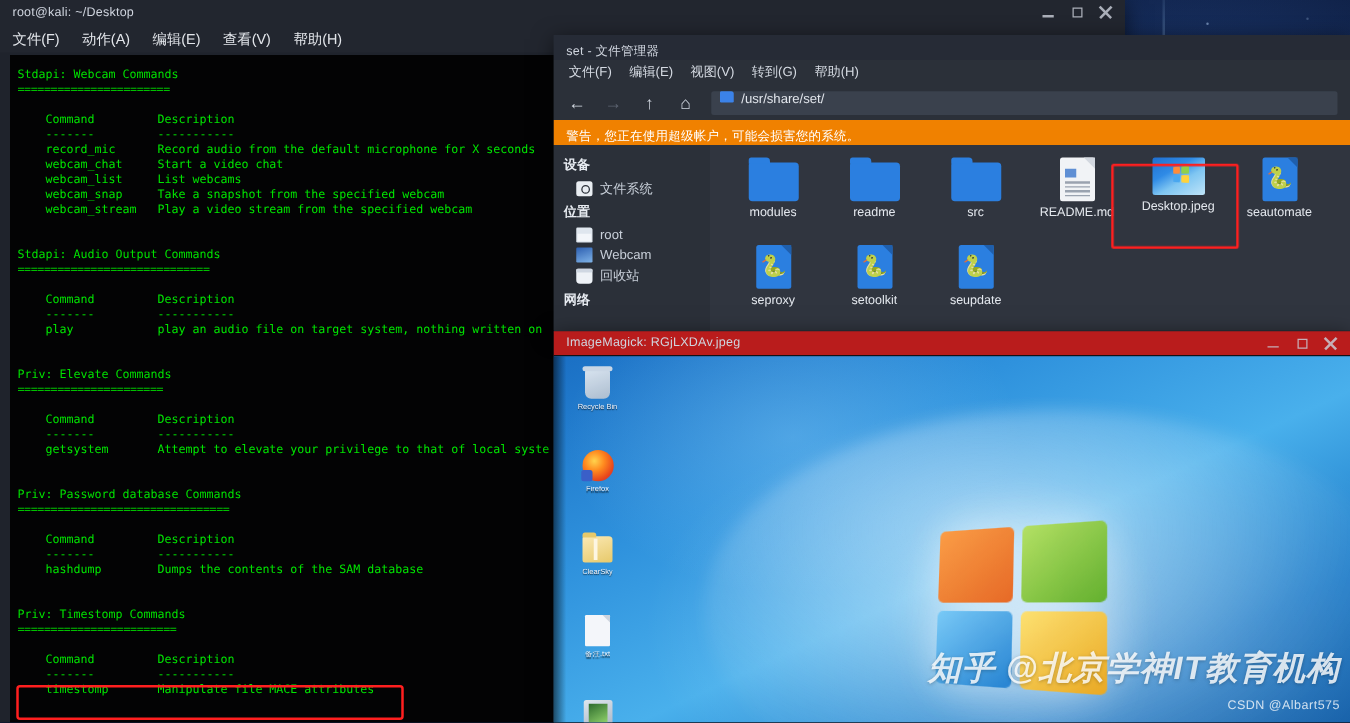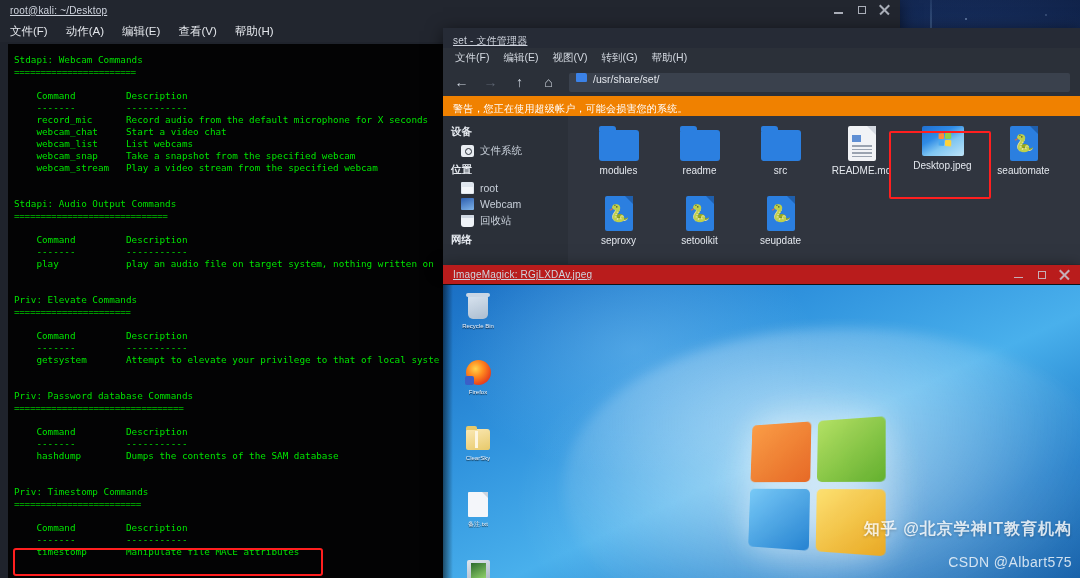--- a/index.html
+++ b/index.html
@@ -26,21 +26,21 @@
     filter: blur(.6px);
   }
   .wp-dust { position: absolute; border-radius: 50%; background: rgba(190,220,255,.5); }
 
   
   .win { position: absolute; box-shadow: 0 3px 16px rgba(0,0,0,.55); }
   .titlebar {
     height: 20px; background: #262b36;
     display: flex; align-items: center;
     padding: 0 6px 0 10px; color: #cfd4de;
-    font-size: 10px; letter-spacing: .2px; text-decoration: underline;
+    font-size: 10px; letter-spacing: .2px;
   }
   .titlebar .t-text { flex: 1; white-space: nowrap; overflow: hidden; text-overflow: ellipsis; }
   .wbtns { display: flex; align-items: center; gap: 12px; padding-right: 4px; }
   .wbtn { width: 11px; height: 11px; position: relative; cursor: pointer; opacity: .82; }
   .wbtn.min:after { content:""; position:absolute; left:1px; right:1px; bottom:2px; height:1.5px; background:#c9ced8; }
   .wbtn.max:after { content:""; position:absolute; left:1.5px; top:1.5px; right:1.5px; bottom:1.5px; border:1.5px solid #c9ced8; }
   .wbtn.cls:before, .wbtn.cls:after {
     content:""; position:absolute; left:-1px; top:4.5px; width:13px; height:1.5px; background:#c9ced8;
   }
   .wbtn.cls:before { transform: rotate(45deg); }
@@ -238,28 +238,29 @@
     background:#e7c96a; border-radius:2px 2px 0 0; }
   .art-folder:after { content:""; position:absolute; left:9px; top:2px; width:3px; height:17px; background:#fdf6e2; }
   .art-txt { width:20px; height:25px; margin:1px auto 0; background:#f4f6fa; border-radius:1px; position:relative; }
   .art-txt:before { content:""; position:absolute; right:0; top:0; border-width:0 6px 6px 0;
     border-style:solid; border-color:transparent #cdd4de transparent transparent; }
   .art-exe { width:23px; height:21px; margin:3px auto 0; background:linear-gradient(160deg,#dfe6ee,#aab6c6);
     border-radius:2px; position:relative; }
   .art-exe:after { content:""; position:absolute; left:4px; top:3px; width:15px; height:15px;
     background: linear-gradient(150deg,#2d6b2d,#8fd06a); }
   .watermark-zhihu {
-    position: absolute; right: 8px; bottom: 38px;
-    color: rgba(255,255,255,.82); font-size: 16px; font-weight: bold;
+    position: absolute; right: 8px; bottom: 26px;
+    color: rgba(255,255,255,.82); font-size: 26px; font-weight: bold;
     letter-spacing: 1px; text-shadow: 0 1px 3px rgba(0,0,0,.25);
     white-space: nowrap;
+    font-style: italic;
   }
   .watermark-csdn {
     position: absolute; right: 8px; bottom: 8px;
-    color: rgba(255,255,255,.78); font-size: 14px; letter-spacing: .4px;
+    color: rgba(255,255,255,.78); font-size: 10px; letter-spacing: .4px;
     white-space: nowrap;
   }
 </style>
 </head>
 <body>
 
 <div id="root">
 
   <div class="wallpaper">
     <div class="wp-dust" style="left:965px;top:18px;width:2px;height:2px;"></div>

